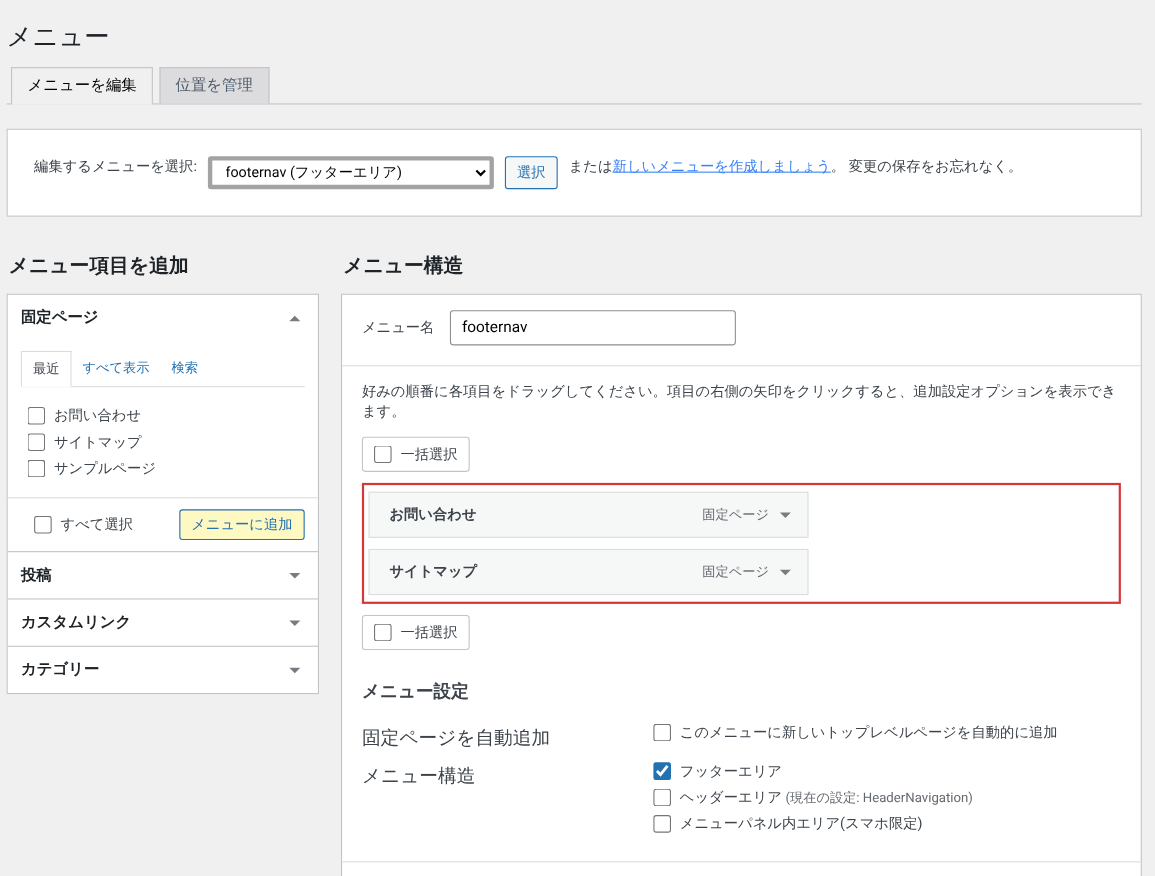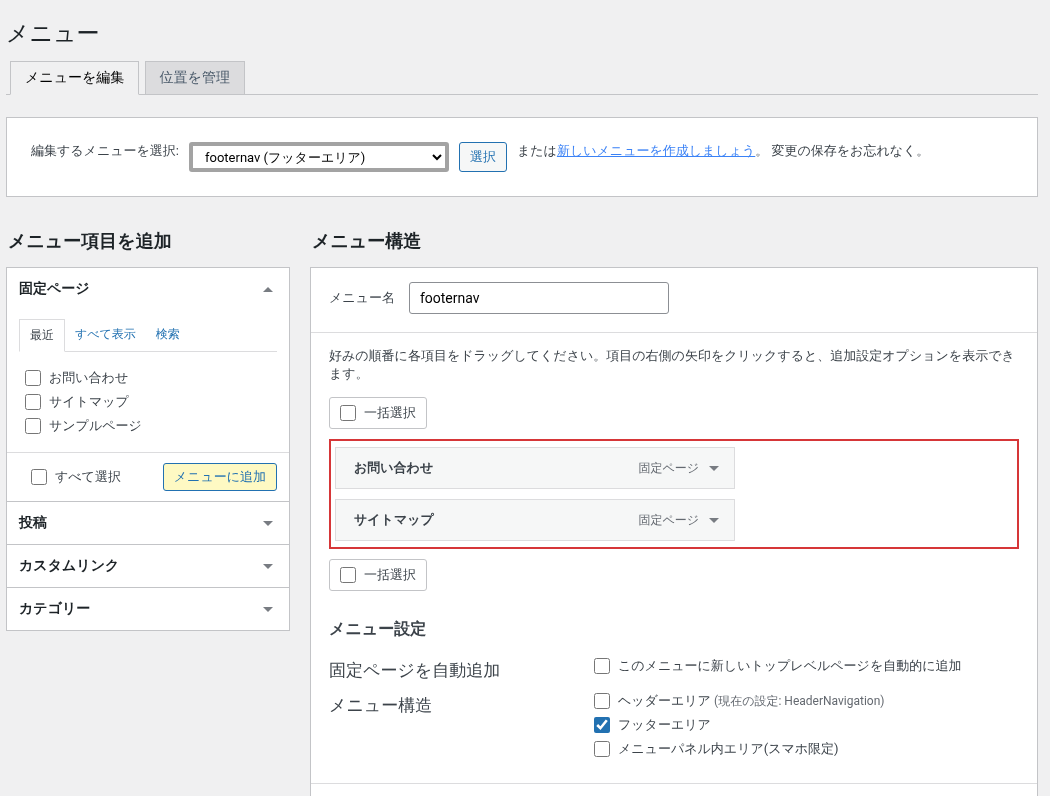--- a/index.html
+++ b/index.html
@@ -222,31 +222,31 @@
                 <input type="checkbox" style="">
                 <label>このメニューに新しいトップレベルページを自動的に追加</label>
               </div>
             </div>
           </div>
 
           <div class="setting-row">
             <div class="label">メニュー構造</div>
             <div class="checks">
               <div class="setting-check-row">
+                <input type="checkbox" class="chk-checked" checked="" style="">
+                <label>フッターエリア</label>
+              </div>
+              <div class="setting-check-row">
                 <input type="checkbox" style="">
                 <label>
                   <span>ヘッダーエリア</span>
                   <span class="note">(現在の設定: HeaderNavigation)</span>
                 </label>
               </div>
               <div class="setting-check-row">
-                <input type="checkbox" class="chk-checked" checked="" style="">
-                <label>フッターエリア</label>
-              </div>
-              <div class="setting-check-row">
                 <input type="checkbox" style="">
                 <label>メニューパネル内エリア(スマホ限定)</label>
               </div>
             </div>
           </div>
         </div>
 
         <div class="footer-actions">
           <span class="save-highlight">
             <button class="btn-primary">メニューを保存</button>

